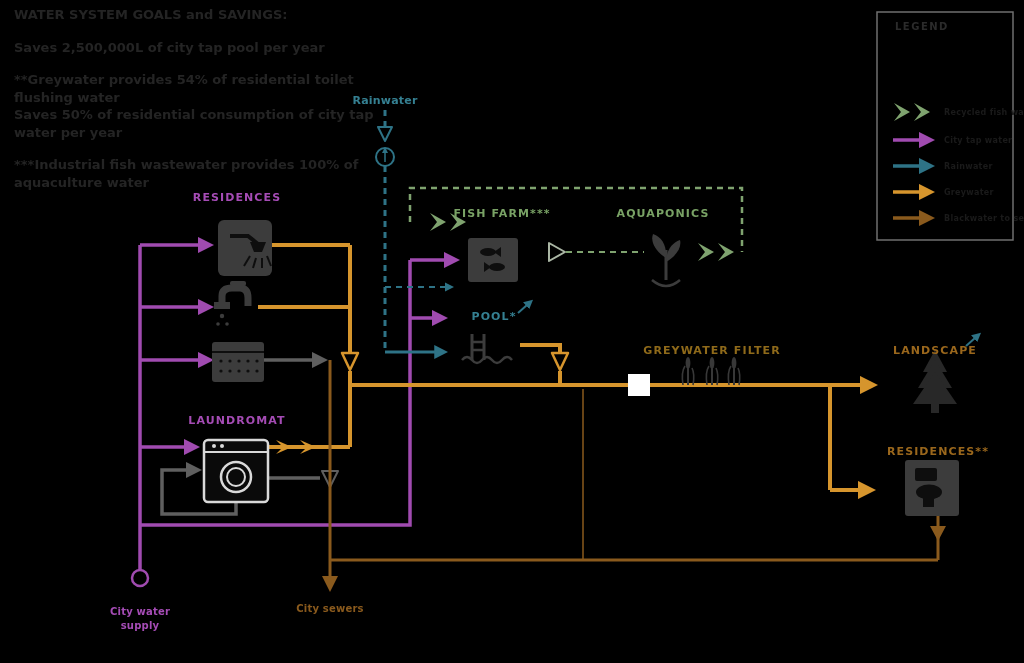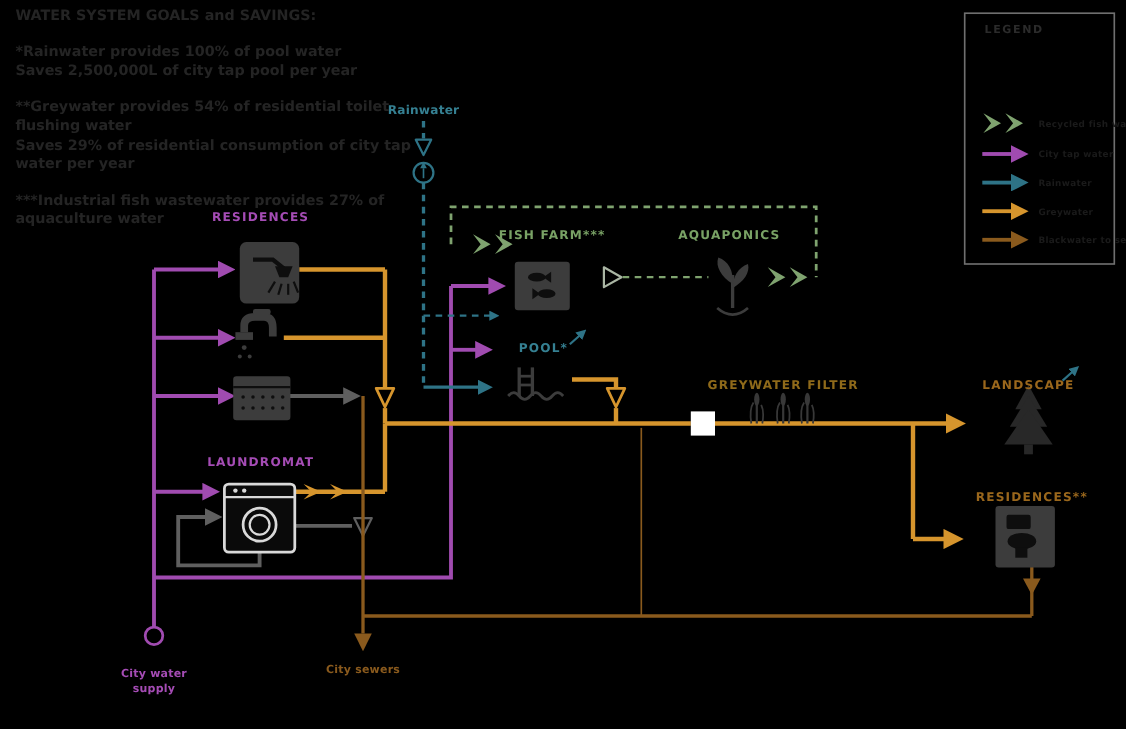--- a/index.html
+++ b/index.html
@@ -17,29 +17,28 @@
   .legend-label{font-size:8px;letter-spacing:0.3px;}
 </style>
 </head>
 <body>
 
 <div class="stage">
 
   <div class="goals">
     <div>WATER SYSTEM GOALS and SAVINGS:</div>
     <div class="para">
-      <div>*Rainwater provides 100% of pool water</div>
       <div>Saves 2,500,000L of city tap pool per year</div>
     </div>
     <div class="para">
       <div>**Greywater provides 54% of residential toilet flushing water</div>
-      <div>Saves 29% of residential consumption of city tap water per year</div>
+      <div>Saves 50% of residential consumption of city tap water per year</div>
     </div>
     <div class="para">
-      <div>***Industrial fish wastewater provides 27% of aquaculture water</div>
+      <div>***Industrial fish wastewater provides 100% of aquaculture water</div>
     </div>
   </div>
 
   <svg class="diagram" width="1024" height="663" viewBox="0 0 1024 663">
     <defs>
       <marker id="mh-purple" viewBox="0 0 8 8" refX="1" refY="4" markerWidth="4.6" markerHeight="4.6" orient="auto">
         <path d="M0,0 L8,4 L0,8 Z" fill="#a04bb0"></path>
         </marker>
       <marker id="mh-orange" viewBox="0 0 8 8" refX="1" refY="4" markerWidth="4.6" markerHeight="4.6" orient="auto">
         <path d="M0,0 L8,4 L0,8 Z" fill="#d6952d"></path>

